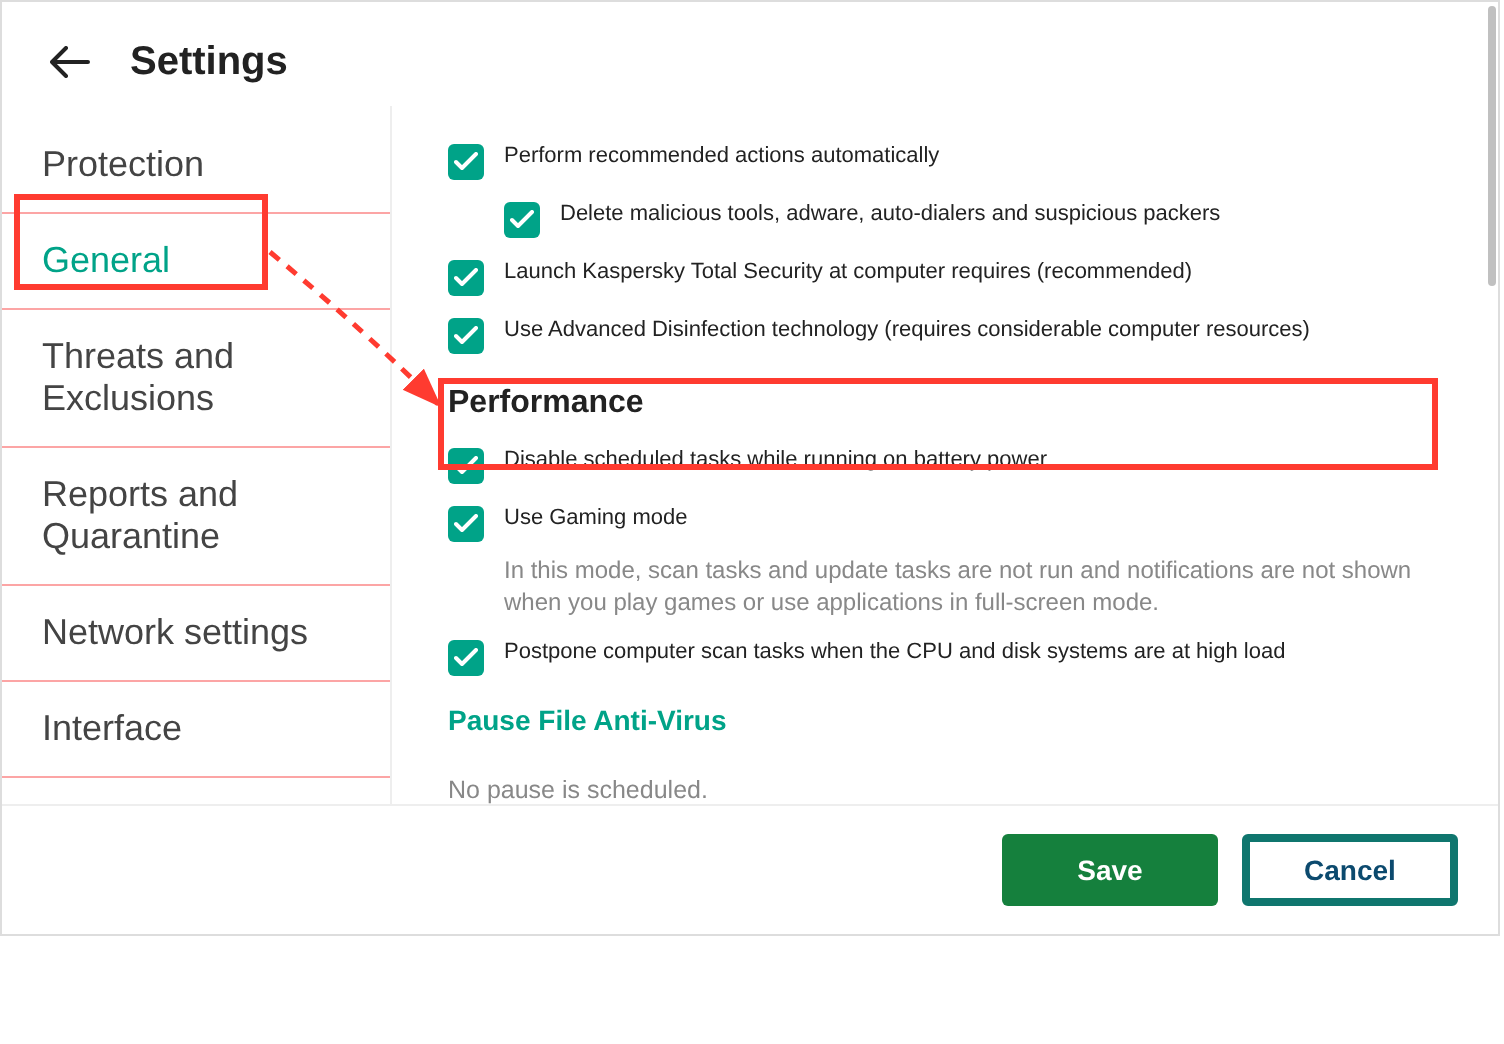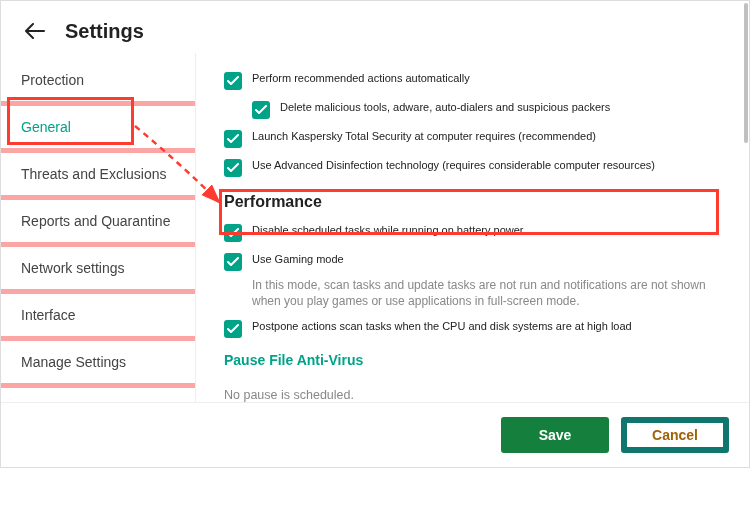--- a/index.html
+++ b/index.html
@@ -3,37 +3,37 @@
 <meta charset="utf-8">
 <style>
 * { box-sizing: border-box; margin: 0; padding: 0; }
 body { font-family: "Segoe UI", Arial, sans-serif; background: #fff; width: 752px; height: 522px; overflow: hidden; position: relative; }
 .window { width: 750px; height: 468px; border: 1px solid #ddd; position: relative; display: flex; flex-direction: column; }
 .header { display: flex; align-items: center; padding: 18px 20px 10px 22px; }
 .back-arrow { cursor: pointer; width: 24px; height: 24px; display: flex; align-items: center; justify-content: center; margin-right: 18px; }
 .title { font-size: 20px; font-weight: 600; color: #222; }
 .body { display: flex; flex: 1; overflow: hidden; }
 .sidebar { width: 195px; border-right: 1px solid #eee; padding-top: 6px; }
-.sidebar-item { padding: 13px 0 13px 20px; font-size: 14px; color: #444; cursor: pointer; border-bottom: 5px solid #fca5a5; }
+.sidebar-item { padding: 13px 0 13px 20px; font-size: 18px; color: #444; cursor: pointer; border-bottom: 1px solid #fca5a5; }
 .sidebar-item.active { color: #00a388; font-weight: 500; }
 .content { flex: 1; padding: 18px 28px 0 28px; overflow-y: auto; position: relative; }
 .section-title { font-size: 16px; font-weight: 600; color: #222; margin-bottom: 12px; margin-top: 0; }
 .section-title.mt { margin-top: 16px; }
 .row { display: flex; align-items: flex-start; margin-bottom: 10px; }
 .row.indent { margin-left: 28px; }
 .chk { width: 18px; height: 18px; border-radius: 3px; background: #00a388; display: inline-flex; align-items: center; justify-content: center; flex-shrink: 0; margin-right: 10px; margin-top: 1px; }
 .chk svg { display: block; }
 .row-text { font-size: 11px; color: #222; line-height: 1.35; }
 .row-desc { font-size: 12px; color: #888; line-height: 1.35; margin-left: 28px; margin-top: -4px; margin-bottom: 10px; }
 .link { color: #00a388; font-weight: 600; font-size: 14px; margin-top: 14px; cursor: pointer; }
 .link-desc { font-size: 12.5px; color: #888; margin-top: 20px; margin-bottom: 12px; }
 .footer { display: flex; justify-content: flex-end; padding: 14px 20px; border-top: 1px solid #eee; gap: 12px; }
 .btn { min-width: 108px; height: 36px; border-radius: 3px; font-size: 14px; font-weight: 600; display: flex; align-items: center; justify-content: center; cursor: pointer; }
 .btn-primary { background: #15803d; color: #fff; border: none; margin-left: 24px; }
-.btn-secondary { background: #fff; color: #a16207; border: 6px solid #0f766e; }
+.btn-secondary { background: #fff; color: #0c4a6e; border: 4px solid #0f766e; }
 .scrollbar { position: absolute; right: 0; top: 0; width: 6px; height: 100%; }
 .scrollbar-thumb { position: absolute; right: 1px; top: 2px; width: 4px; height: 140px; background: #c0c0c0; border-radius: 2px; }
 
 
 .anno-box1 { position: absolute; left: 7px; top: 97px; width: 127px; height: 48px; border: 3px solid #ff3b30; pointer-events: none; }
 .anno-box2 { position: absolute; left: 219px; top: 189px; width: 500px; height: 46px; border: 3px solid #ff3b30; pointer-events: none; }
 .anno-arrow { position: absolute; left: 127px; top: 120px; pointer-events: none; }
 </style>
 </head>
 <body>
@@ -113,21 +113,21 @@
           </span>
         <span class="row-text">Use Gaming mode</span>
       </div>
       <div class="row-desc">In this mode, scan tasks and update tasks are not run and notifications are not shown when you play games or use applications in full-screen mode.</div>
       <div class="row">
         <span class="chk">
             <svg width="12" height="10" viewBox="0 0 12 10">
               <path d="M1 5 L4 8 L11 1" stroke="#fff" stroke-width="2" fill="none" stroke-linecap="round" stroke-linejoin="round"></path>
             </svg>
           </span>
-        <span class="row-text">Postpone actions scan tasks when the CPU and disk systems are at high load</span>
+        <span class="row-text">Postpone computer scan tasks when the CPU and disk systems are at high load</span>
       </div>
 
       <div class="link">Pause File Anti-Virus</div>
       <div class="link-desc">No pause is scheduled.</div>
     </div>
   </div>
 
   <div class="footer">
     <div class="btn btn-primary">Save</div>
     <div class="btn btn-secondary">Cancel</div>

